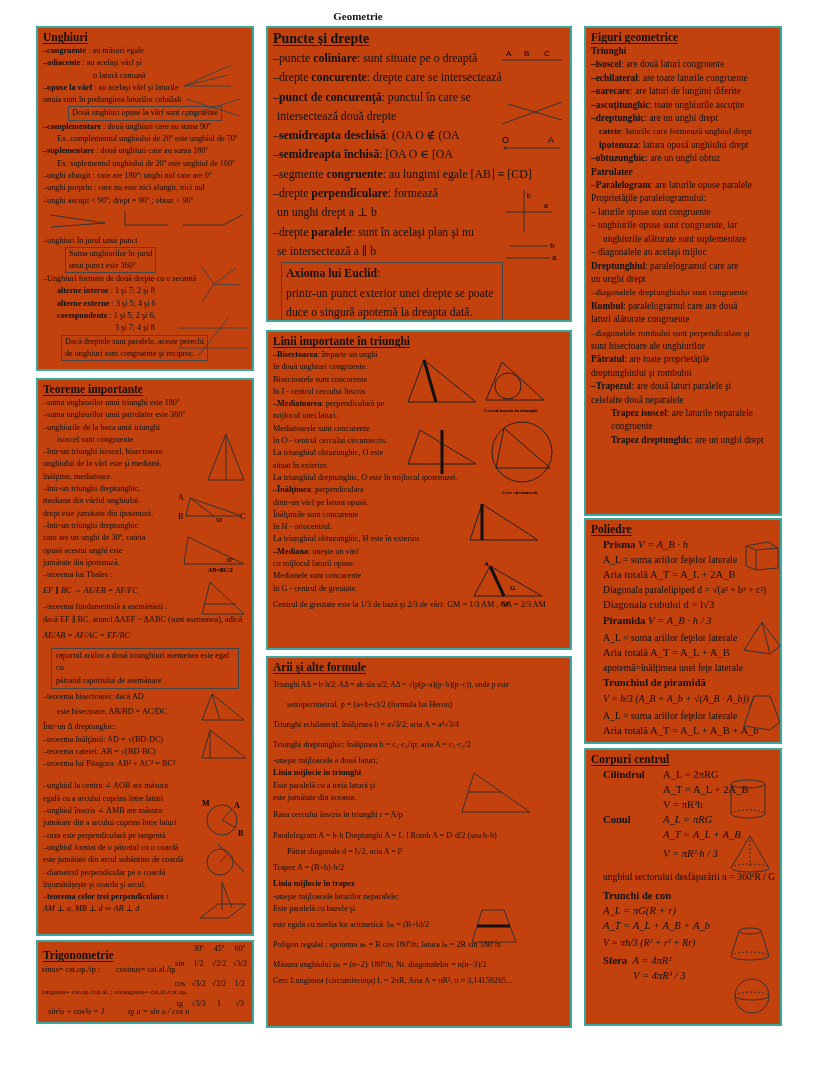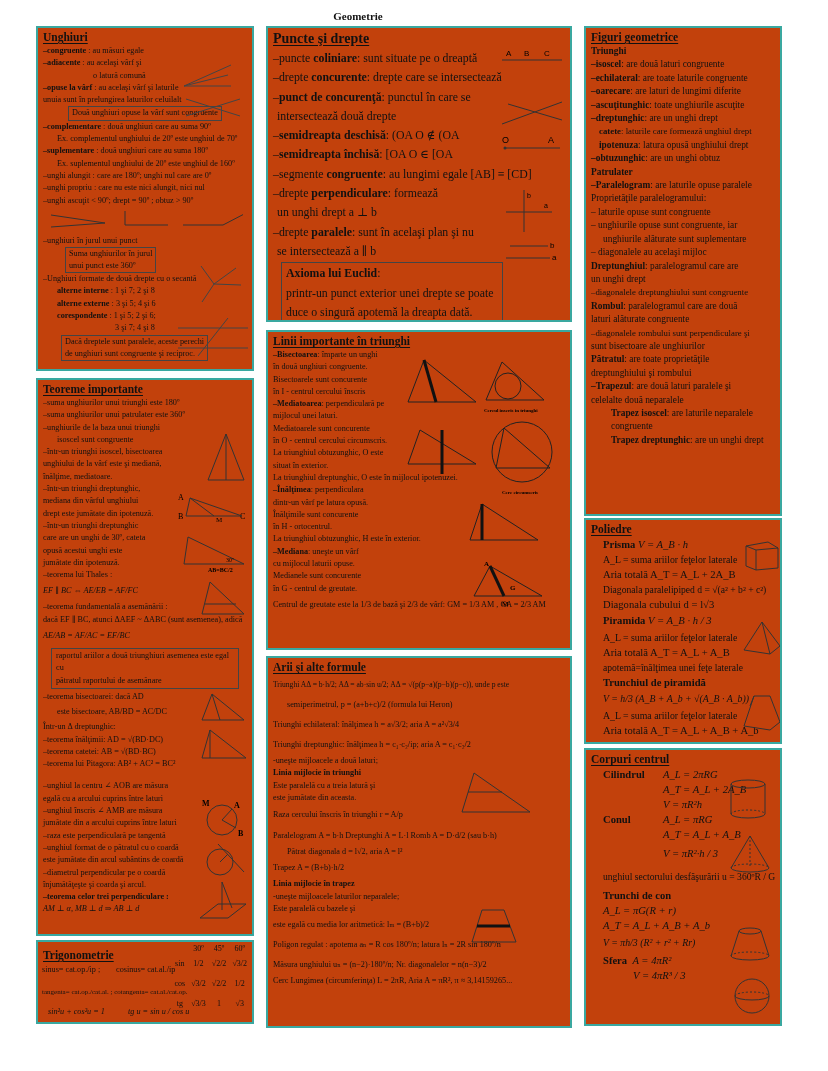--- a/index.html
+++ b/index.html
@@ -406,21 +406,21 @@
   <svg class="fig" style="left:156px;top:172px;" width="40" height="40">
       <polygon points="12,4 28,4 38,30 28,38 2,34" fill="none" stroke="#333"></polygon>
       <line x1="12" y1="4" x2="8" y2="14" stroke="#333"></line>
     </svg>
 </div>
 
 <div class="box" style="left:584px;top:748px;width:198px;height:278px;">
   <div class="h mid">Corpuri centrul</div>
   <div class="l4" style="display:flex;">
     <b style="width:60px;">Cilindrul</b>
-    <div style="font-style:italic;">
+    <div style="">
         <div>A_L = 2πRG</div>
         <div>A_T = A_L + 2A_B</div>
         <div>V = πR²h</div>
       </div>
   </div>
   <div class="l4" style="display:flex;">
     <b style="width:60px;">Conul</b>
     <div style="font-style:italic;">
         <div>A_L = πRG</div>
         <div>A_T = A_L + A_B</div>

